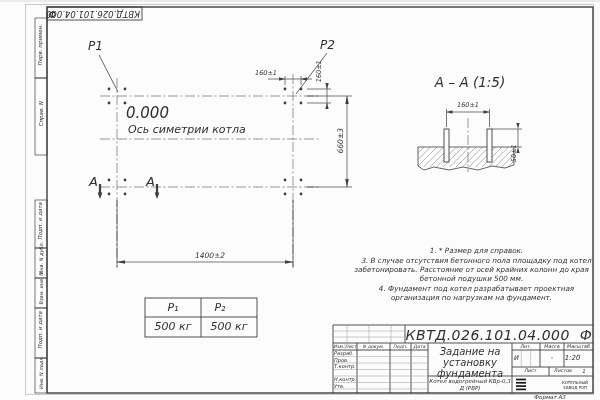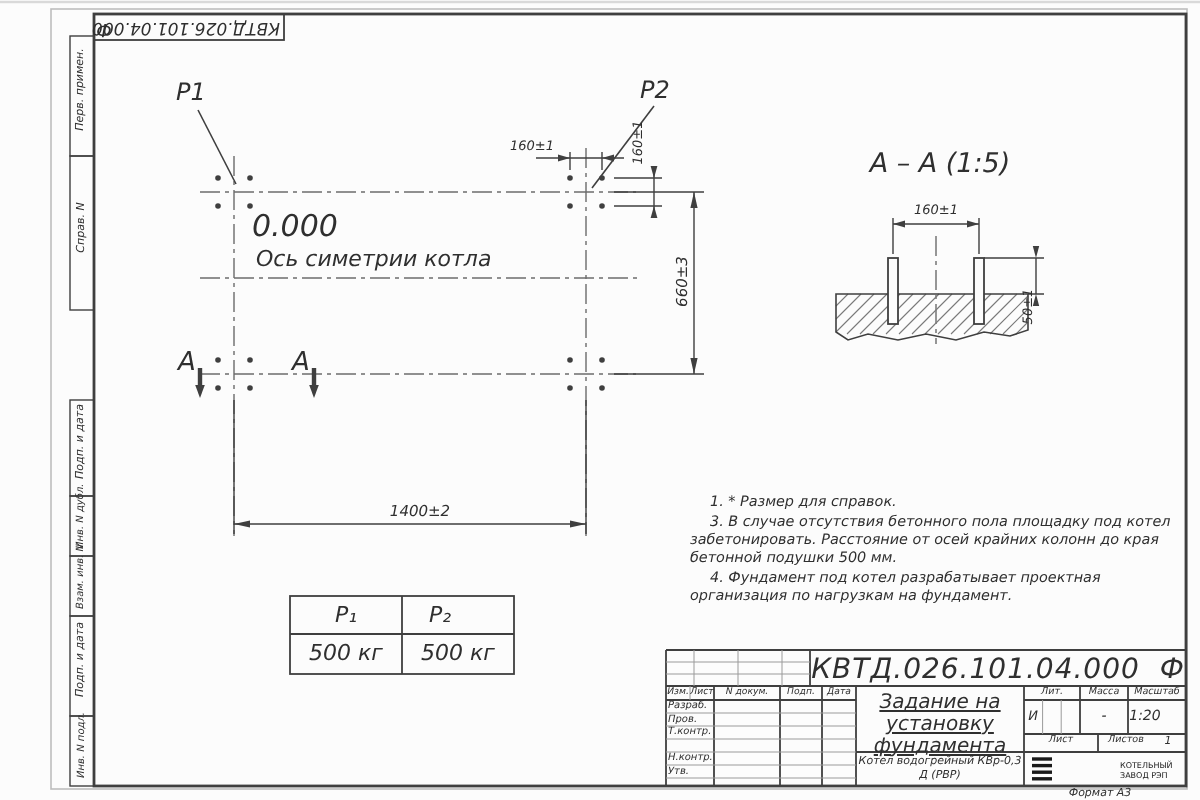--- a/index.html
+++ b/index.html
@@ -3,21 +3,21 @@
 <meta charset="utf-8">
 <style>
   html,body{margin:0;padding:0;background:#ffffff;}
   .page{position:relative;width:600px;height:400px;background:#fcfcfc;overflow:hidden;
         font-family:"DejaVu Sans",sans-serif;color:#2f2f2f;}
   svg{position:absolute;left:0;top:0;}
   .t{position:absolute;font-style:italic;color:#2f2f2f;white-space:nowrap;line-height:1;}
   .c{text-align:center;}
   .rot90{transform:rotate(-90deg);transform-origin:center center;}
   .rot180{transform:rotate(180deg);transform-origin:center center;}
-  .wrap{white-space:normal;}
+  .wrap{white-space:normal;text-align:center;}
   .notes p{margin:0 0 1px 0;text-indent:10px;font-style:italic;}
   .logo-title{font-style:normal;font-weight:bold;letter-spacing:.5px;margin-top:24px;}
 </style>
 </head>
 <body>
 
 <div class="page">
 
 <svg width="600" height="400" viewBox="0 0 600 400">
 
@@ -188,21 +188,21 @@
 
 <div class="t wrap notes" style="left:345px;top:246px;width:253px;font-size:7.2px;line-height:1.25;">
   <p>1. * Размер для справок.</p>
   <p>3. В случае отсутствия бетонного пола площадку под котел забетонировать. Расстояние от осей крайних колонн до края бетонной подушки 500 мм.</p>
   <p>4. Фундамент под котел разрабатывает проектная организация по нагрузкам на фундамент.</p>
 </div>
 
 <div class="t c" style="left:405px;top:328px;width:188px;font-size:14px;letter-spacing:0.5px;">
   <span>КВТД.026.101.04.000</span>&nbsp;&nbsp;<span>Ф</span>
 </div>
-<div class="t wrap c" style="left:428px;top:347px;width:84px;font-size:10px;line-height:1.08;text-decoration:underline;">Задание на установку фундамента</div>
+<div class="t wrap c" style="left:428px;top:347px;width:84px;font-size:10px;line-height:1.08;">Задание на установку фундамента</div>
 <div class="t wrap c" style="left:428px;top:378px;width:84px;font-size:5.5px;line-height:1.2;">Котел водогрейный КВр-0,3 Д (РВР)</div>
 
 <div class="t c" style="left:333px;top:345px;width:12px;font-size:4.6px;">Изм.</div>
 <div class="t c" style="left:345px;top:345px;width:12px;font-size:4.6px;">Лист</div>
 <div class="t c" style="left:357px;top:345px;width:33px;font-size:4.6px;">N докум.</div>
 <div class="t c" style="left:390px;top:345px;width:21px;font-size:4.6px;">Подп.</div>
 <div class="t c" style="left:411px;top:345px;width:17px;font-size:4.6px;">Дата</div>
 
 <div class="t" style="left:334px;top:351px;font-size:5px;">Разраб.</div>
 <div class="t" style="left:334px;top:357.5px;font-size:5px;">Пров.</div>

